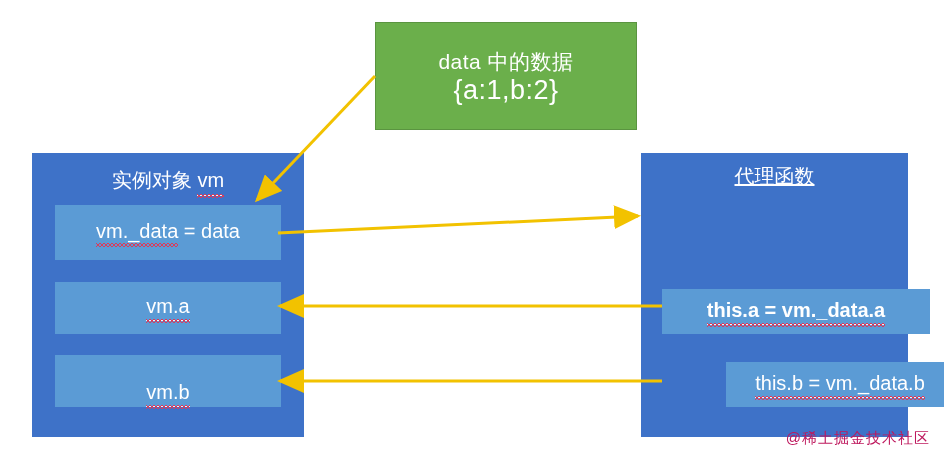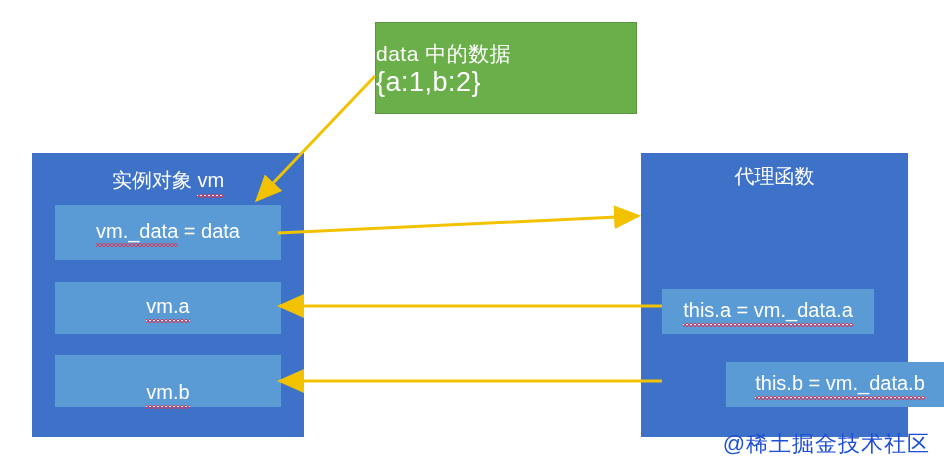--- a/index.html
+++ b/index.html
@@ -17,26 +17,27 @@
     background: #ffffff;
     overflow: hidden;
   }
 
   
   .green-box {
     position: absolute;
     left: 375px;
     top: 22px;
     width: 262px;
-    height: 92px;
+    height: 108px;
     background: #6BAF4B;
     border: 1px solid #5a9440;
     box-sizing: border-box;
     display: flex;
     flex-direction: column;
+    align-items: center;
     justify-content: center;
     color: #ffffff;
   }
   .green-box .line1 {
     font-size: 21px;
     line-height: 28px;
     letter-spacing: 0.5px;
   }
   .green-box .line2 {
     font-size: 27px;
@@ -65,21 +66,21 @@
   .panel-title {
     position: absolute;
     left: 0;
     right: 0;
     color: #ffffff;
     text-align: center;
     font-size: 20px;
     line-height: 26px;
   }
   #panel-left .panel-title { top: 14px; }
-  #panel-right .panel-title { top: 10px; }
+  #panel-right .panel-title { top: 10px; text-decoration: underline; }
   .panel-subtitle {
     display: block;
     font-size: 20px;
     line-height: 27px;
     white-space: nowrap;
   }
 
   
   .inner-box {
     position: absolute;
@@ -87,21 +88,21 @@
     color: #ffffff;
     display: flex;
     align-items: center;
     justify-content: center;
     font-size: 20px;
     box-sizing: border-box;
   }
   #box-vmdata { left: 23px; top: 52px; width: 226px; height: 55px; }
   #box-vma    { left: 23px; top: 129px; width: 226px; height: 52px; }
   #box-vmb    { left: 23px; top: 202px; width: 226px; height: 52px; align-items: flex-end; }
-  #box-thisa  { left: 21px; top: 136px; width: 212px; height: 45px; }
+  #box-thisa  { left: 21px; top: 136px; width: 268px; height: 45px; font-weight: bold; }
   #box-thisb  { left: 37px; top: 209px; width: 228px; height: 45px; margin-left: 48px; }
 
   
   .squig {
     position: relative;
     display: inline-block;
     padding-bottom: 2px;
     border-bottom: 1px solid rgba(255,255,255,0.9);
   }
   .squig::after {
@@ -143,23 +144,23 @@
     top: 0;
     width: 944px;
     height: 468px;
     pointer-events: none;
   }
 
   
   .watermark {
     position: absolute;
     right: 14px;
-    bottom: 9px;
-    color: #1d4ed8;
-    font-size: 22px;
+    bottom: 20px;
+    color: #be185d;
+    font-size: 15px;
     letter-spacing: 1px;
   }
 </style>
 </head>
 <body>
 
 <div id="canvas">
 
   <div class="green-box">
     <div class="line1">data 中的数据</div>

